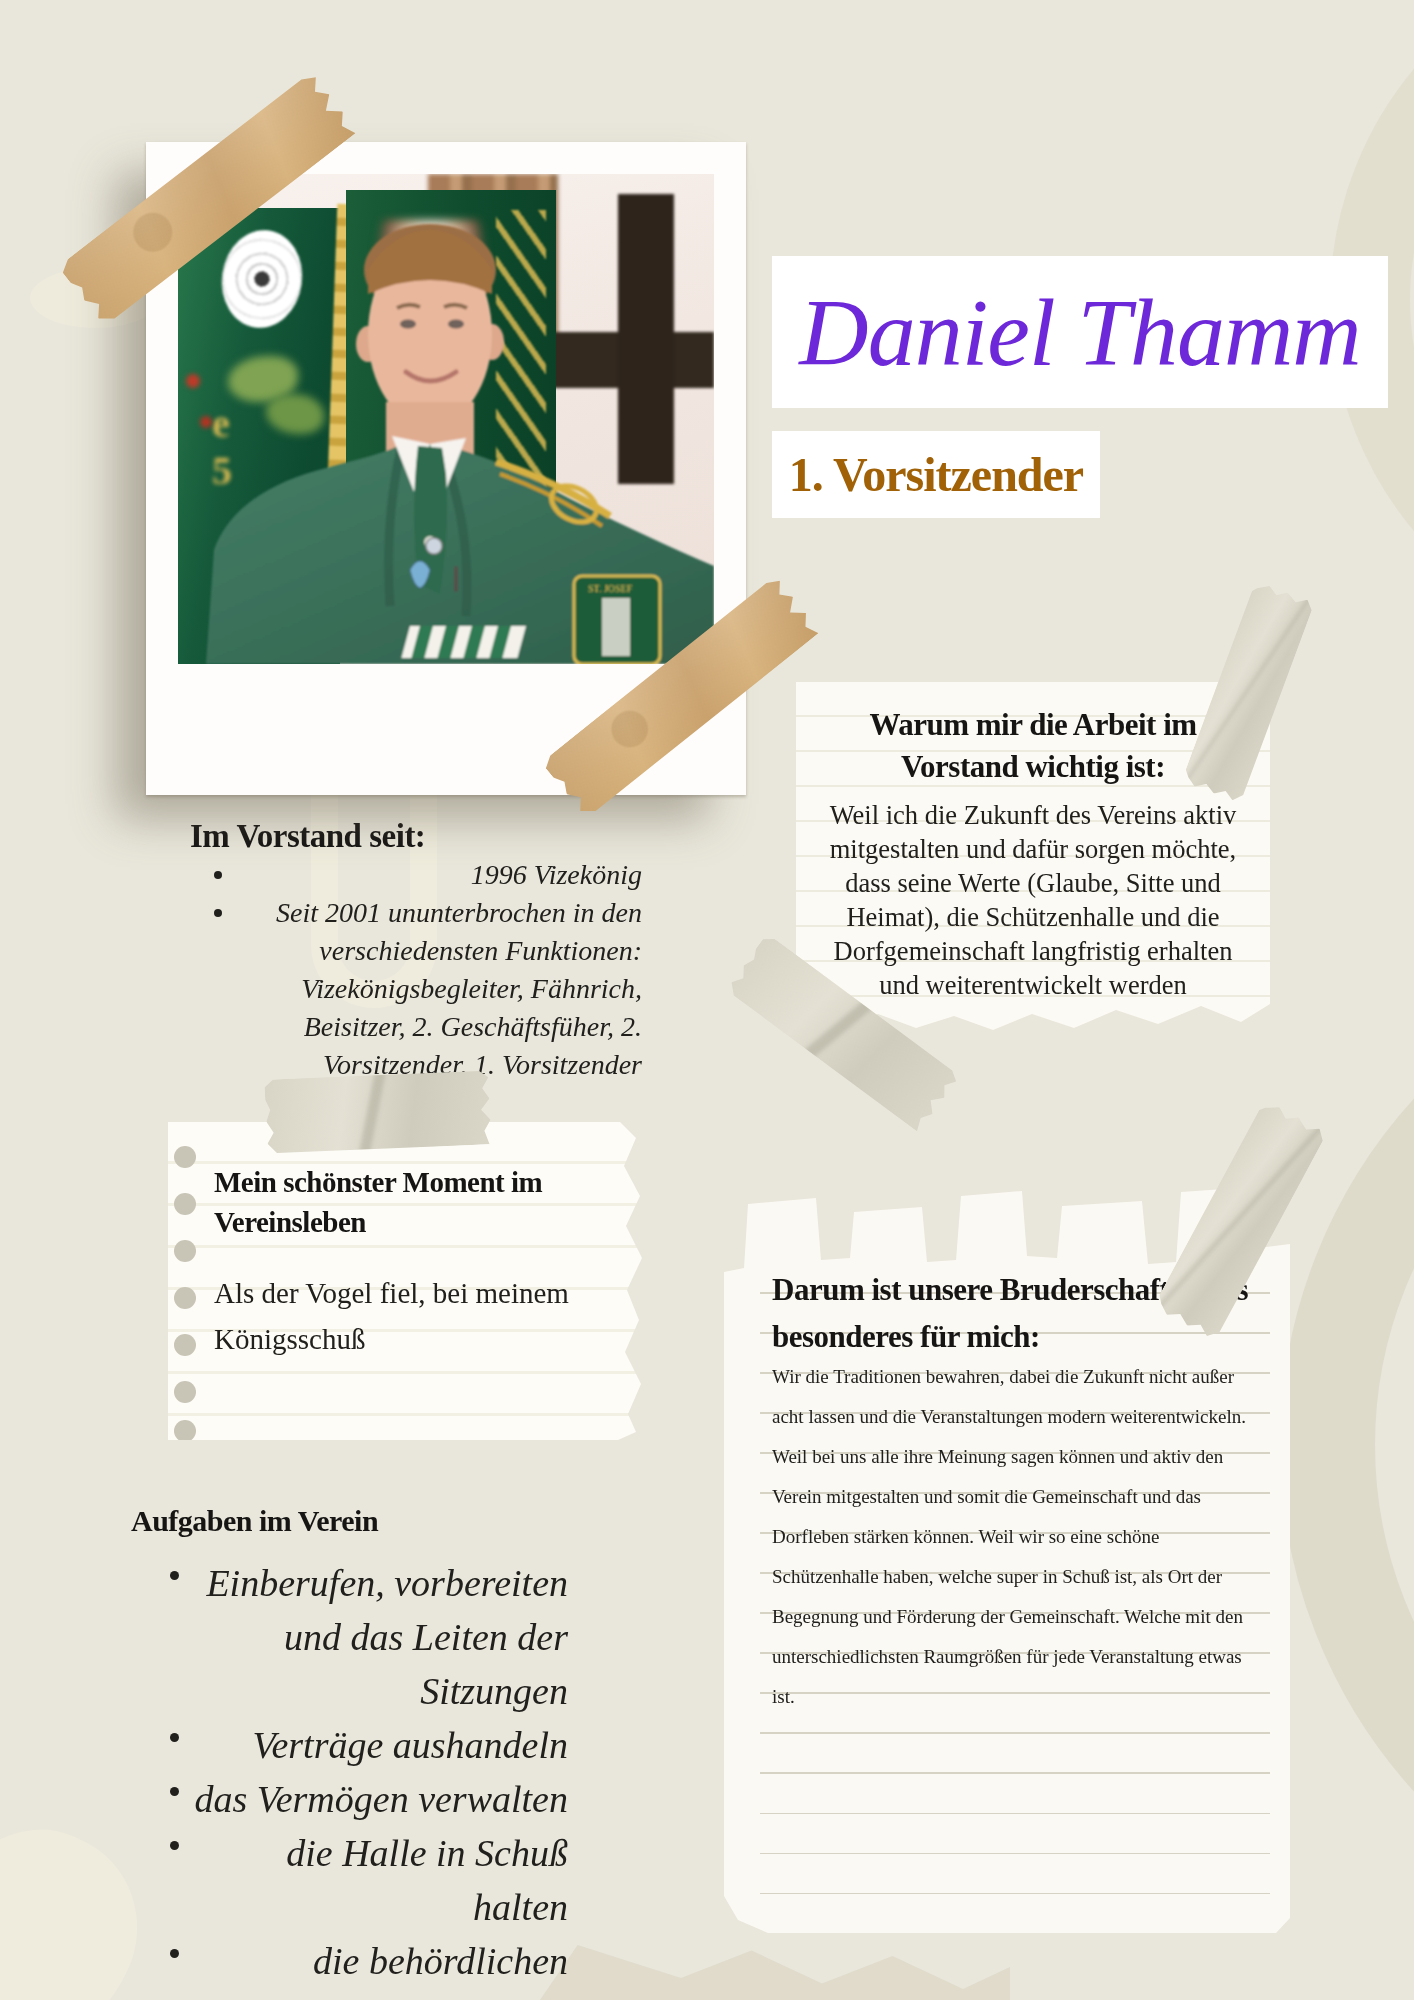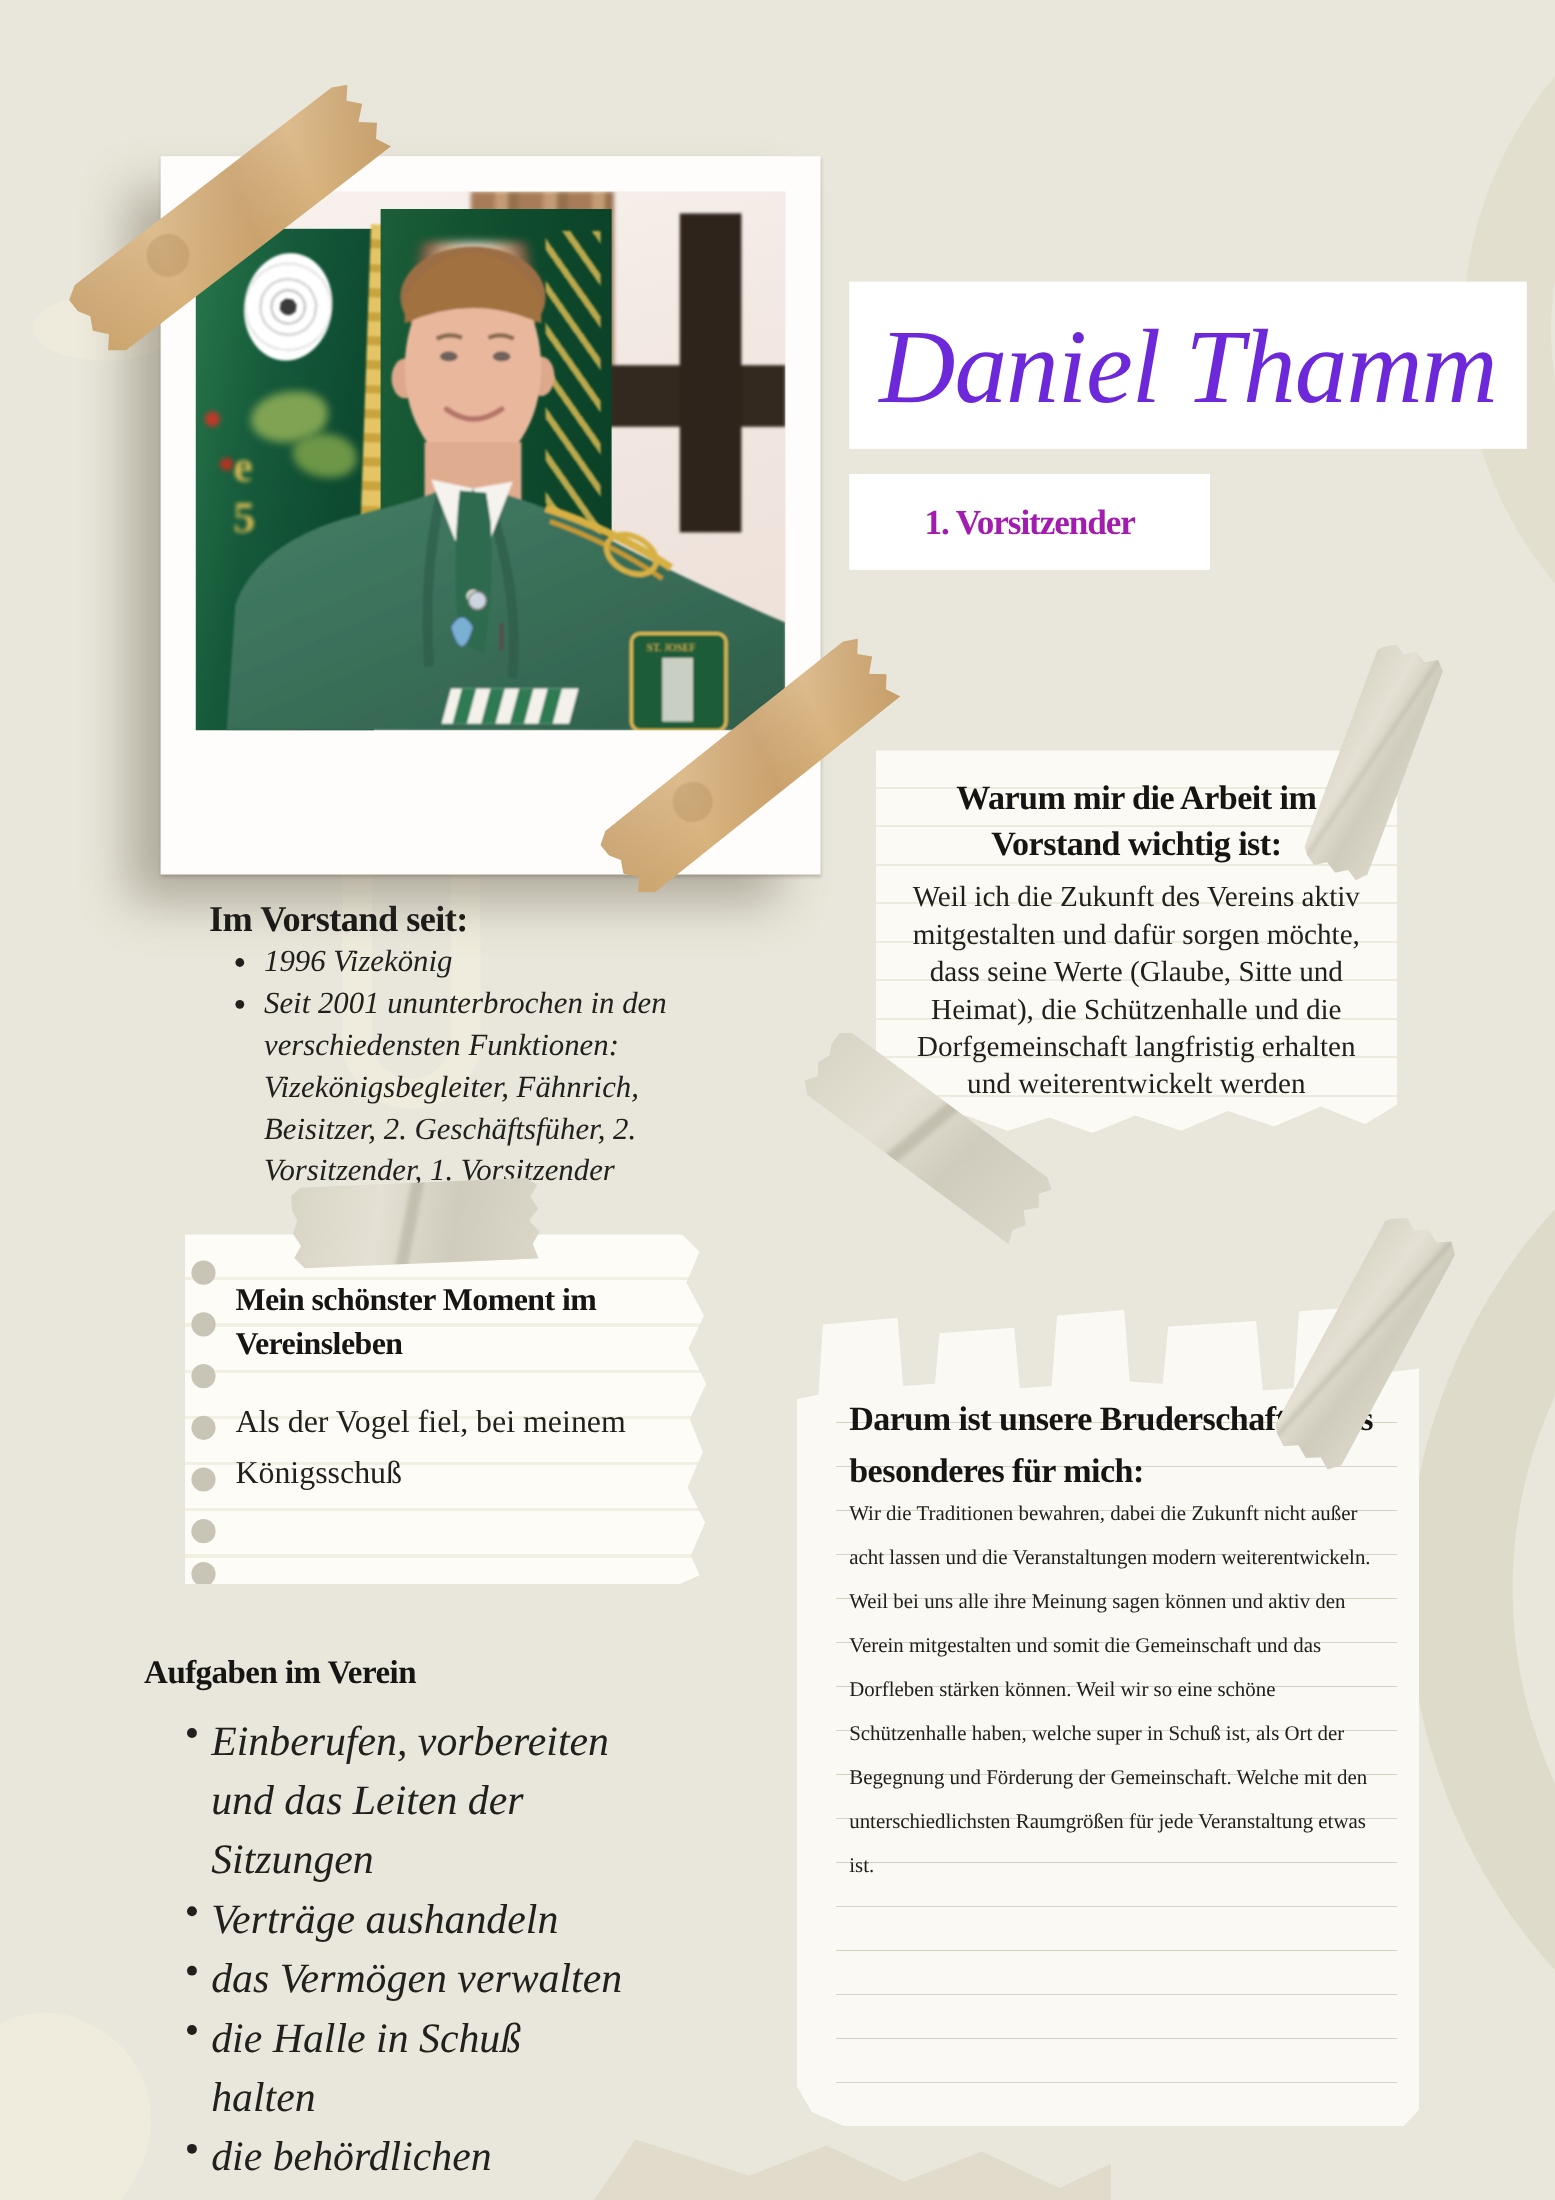--- a/index.html
+++ b/index.html
@@ -70,39 +70,39 @@
   .tape4{left:723px;top:997px;width:240px;height:72px;transform:rotate(36deg);}
   .tape5{left:266px;top:1074px;width:224px;height:76px;transform:rotate(-3deg);}
   .tape6{left:1204px;top:1102px;width:72px;height:236px;transform:rotate(28deg);}
 
   
   .title-box{left:772px;top:256px;width:616px;height:152px;background:#ffffff;z-index:1;
       display:flex;align-items:center;justify-content:center;}
   .title-box span{font-style:italic;font-size:96px;color:#6d28d9;letter-spacing:-1px;white-space:nowrap;}
   .subtitle-box{left:772px;top:431px;width:328px;height:87px;background:#ffffff;z-index:1;
       display:flex;align-items:center;justify-content:center;}
-  .subtitle-box span{font-weight:700;font-size:32px;color:#a21caf;letter-spacing:-1px;white-space:nowrap;}
+  .subtitle-box span{font-weight:700;font-size:48px;color:#a16207;letter-spacing:-1px;white-space:nowrap;}
 
   
   .note-heading{font-weight:700;color:#161514;letter-spacing:-.5px;}
   .note-body{color:#21201d;}
 
   
   .note-warum{left:796px;top:682px;width:474px;height:366px;z-index:1;
       background:repeating-linear-gradient(180deg, rgba(0,0,0,0) 0 33px, #edebde 33px 35px), #fcfaf4;
       clip-path:polygon(0px 0px,474px 0px,474px 322px,445px 340px,405px 324px,362px 342px,320px 328px,278px 346px,236px 332px,197px 348px,158px 334px,120px 346px,82px 332px,46px 344px,20px 331px,0px 342px);
       filter:drop-shadow(0 6px 9px rgba(110,102,85,.3));}
   .note-warum .note-heading{position:absolute;left:17px;top:22px;width:440px;text-align:center;
       font-size:31px;line-height:42px;}
   .note-warum .note-body{position:absolute;left:17px;top:116px;width:440px;text-align:center;
       font-size:26.5px;line-height:34px;}
 
   
   .vorstand-heading{left:190px;top:818px;font-size:33px;z-index:1;}
-  .list{list-style:none;margin:0;padding:0;z-index:1;}
+  .list{list-style:none;margin:0;padding:0;z-index:1;text-align:right;}
   .list li{position:relative;font-style:italic;color:#21201d;}
   .list li::before{content:"";position:absolute;border-radius:50%;background:#21201d;}
   .vorstand-list{left:212px;top:856px;width:430px;}
   .vorstand-list li{font-size:28px;line-height:38px;padding-left:28px;}
   .vorstand-list li::before{left:2px;top:15px;width:8px;height:8px;}
 
   
   .note-moment{left:168px;top:1122px;width:476px;height:318px;z-index:1;
       background:repeating-linear-gradient(180deg, rgba(0,0,0,0) 0 39px, #f2f0e3 39px 42px), #fdfcf7;
       clip-path:polygon(0px 0px,452px 0px,468px 16px,456px 44px,472px 74px,458px 104px,474px 136px,459px 168px,471px 198px,457px 230px,473px 262px,460px 292px,468px 310px,450px 318px,0px 318px);

